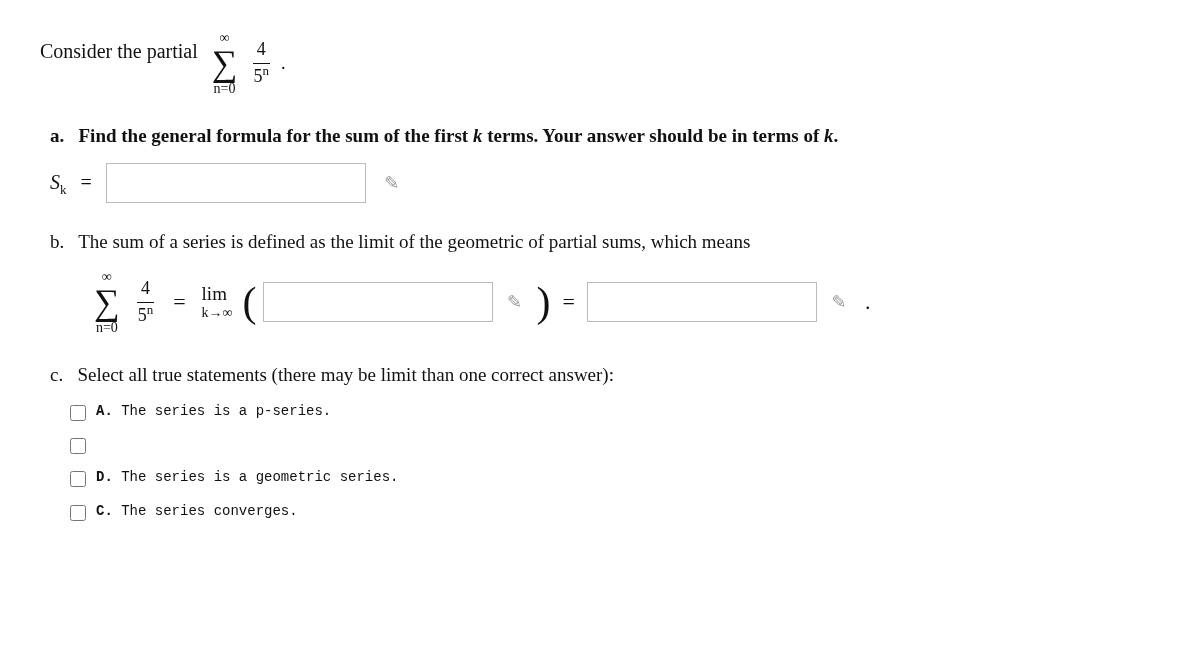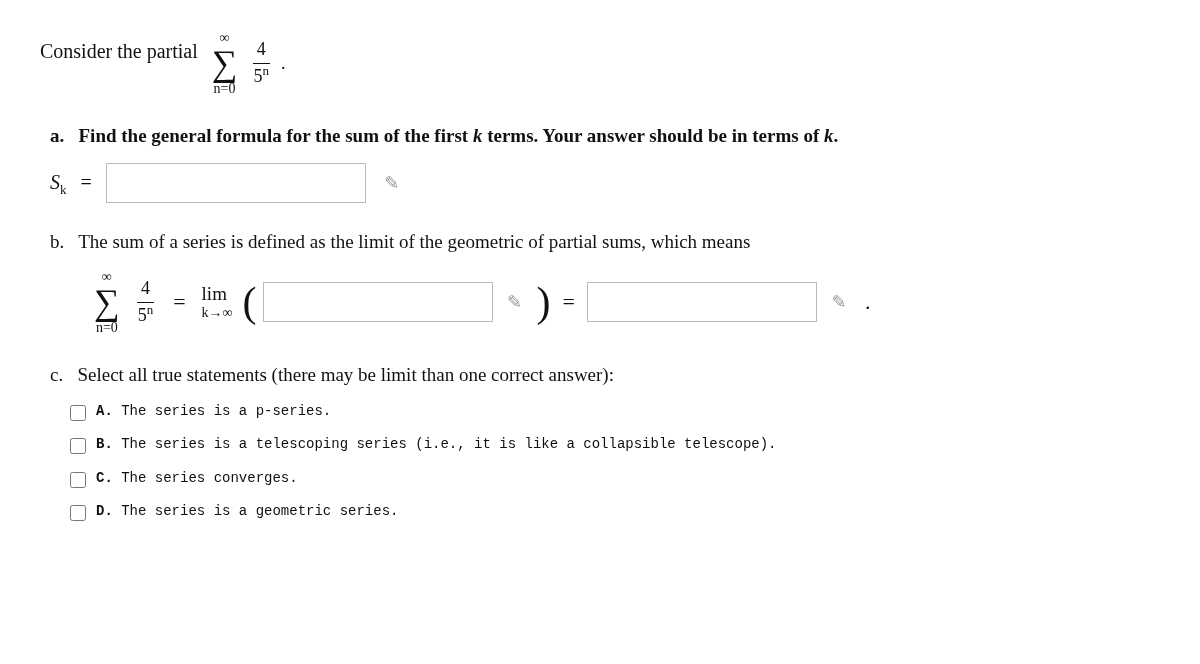--- a/index.html
+++ b/index.html
@@ -320,34 +320,30 @@
   <div class="checkbox-item">
     <input type="checkbox" style="">
     <span class="checkbox-label">
       <span class="choice-letter">A.</span>
       The series is a p-series.
     </span>
   </div>
 
   <div class="checkbox-item">
     <input type="checkbox" style="">
+  </div>
+
+  <div class="checkbox-item">
+    <input type="checkbox" style="">
     <span class="checkbox-label">
-      <span class="choice-letter">B.</span>
-      The series is a telescoping series (i.e., it is like a collapsible telescope).
+      <span class="choice-letter">D.</span>
+      The series is a geometric series.
     </span>
   </div>
 
   <div class="checkbox-item">
     <input type="checkbox" style="">
     <span class="checkbox-label">
       <span class="choice-letter">C.</span>
       The series converges.
     </span>
   </div>
-
-  <div class="checkbox-item">
-    <input type="checkbox" style="">
-    <span class="checkbox-label">
-      <span class="choice-letter">D.</span>
-      The series is a geometric series.
-    </span>
-  </div>
 </div>
 
 </body></html>

